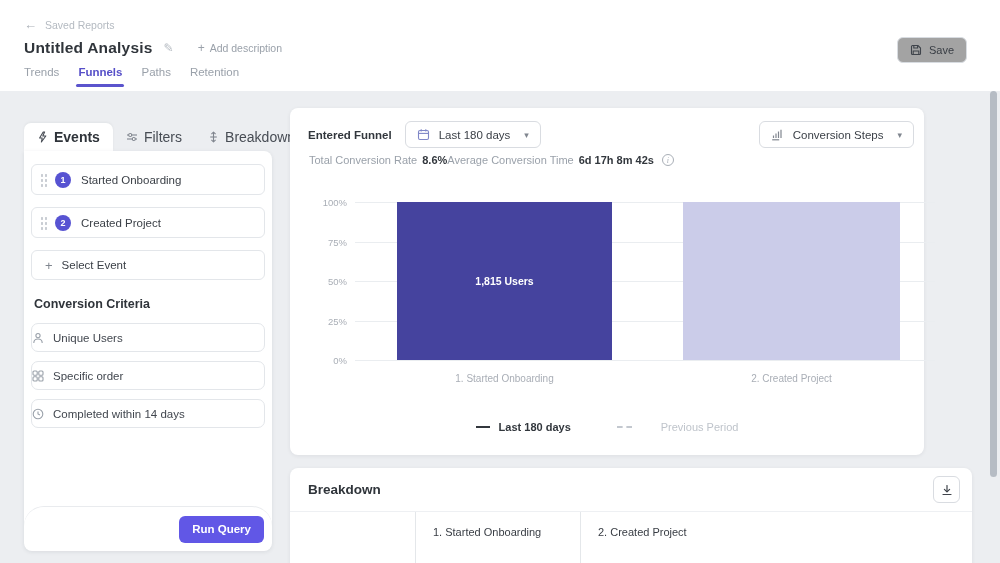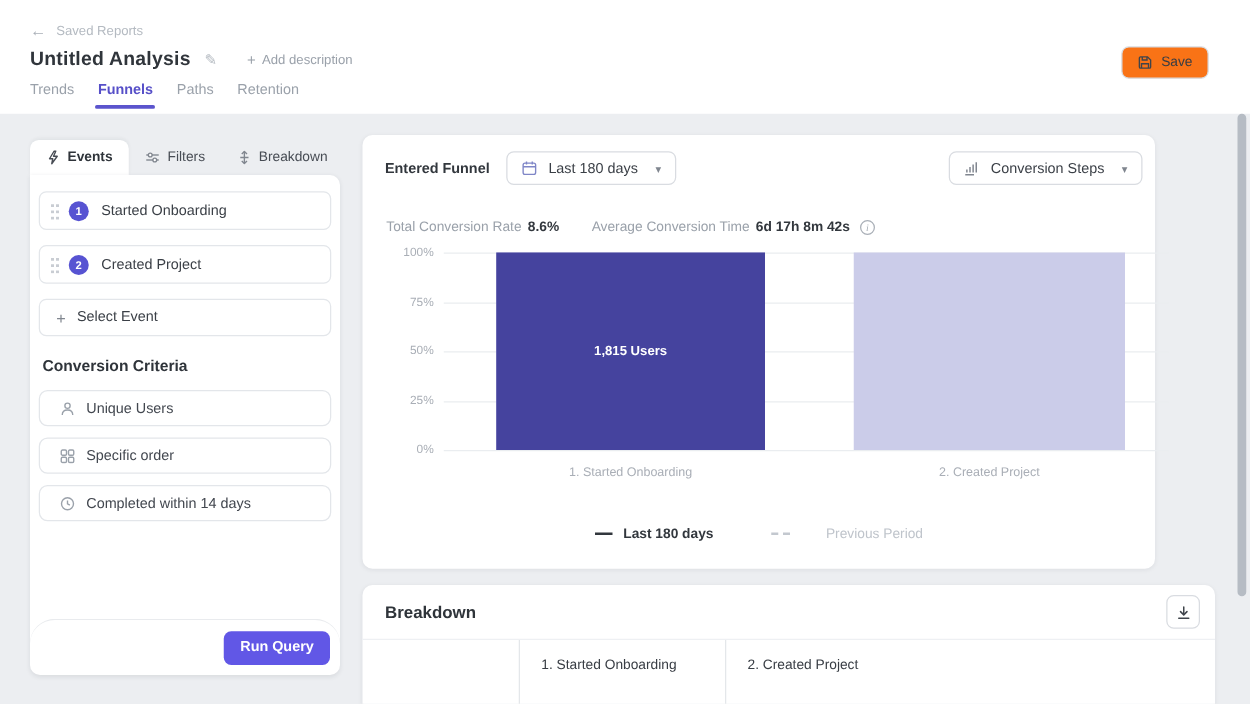--- a/index.html
+++ b/index.html
@@ -13,49 +13,49 @@
   .back-arrow { font-size:13px; color:#a9afb7; line-height:1; }
   .title-row { position:absolute; left:24px; top:39px; display:flex; align-items:center; }
   .page-title { font-size:15.5px; font-weight:bold; color:#30353b; letter-spacing:.2px; }
   .pencil-icon { margin-left:11px; color:#b4bac1; font-size:12px; cursor:pointer; }
   .add-desc { margin-left:24px; color:#9aa1aa; font-size:10.5px; display:flex; align-items:center; gap:5px; cursor:pointer; }
   .add-desc .plus { font-size:12px; }
   .header-tabs { position:absolute; left:24px; top:66px; display:flex; gap:19px; font-size:11.5px; color:#9aa1aa; }
   .header-tab { padding-bottom:9px; position:relative; cursor:pointer; }
   .header-tab.active { color:#564fc8; font-weight:bold; }
   .header-tab.active::after { content:""; position:absolute; left:-2px; right:-2px; bottom:0; height:3px; border-radius:2px; background:#5b54cd; }
-  .save-btn { position:absolute; right:33px; top:37px; height:26px; padding:0 12px; display:flex; align-items:center; gap:7px; border:1px solid #d8dce1; border-radius:6px; background:#f97316; font-size:11px; color:#383d44; cursor:pointer; }
+  .save-btn { position:absolute; right:33px; top:37px; height:26px; padding:0 12px; display:flex; align-items:center; gap:7px; border:1px solid #d8dce1; border-radius:6px; background:#a3a3a3; font-size:11px; color:#383d44; cursor:pointer; }
 
   
   .query-panel { position:absolute; left:24px; top:112px; width:248px; height:428px; }
-  .panel-tabs { display:flex; height:28px; font-size:11px; color:#474c54; }
+  .panel-tabs { display:flex; height:28px; font-size:14px; color:#474c54;margin-top:11px; }
   .panel-tab { display:flex; align-items:center; gap:6px; padding:0 13px; cursor:pointer; }
   .panel-tab.active { background:#fff; border-radius:7px 7px 0 0; font-weight:bold; color:#2f343a; box-shadow:0 -1px 3px rgba(25,30,40,.05); }
   .panel-body { background:#fff; border-radius:0 8px 8px 8px; box-shadow:0 1px 4px rgba(25,30,40,.09); height:400px; position:relative; padding:13px 7px 0 7px; }
   .event-card { height:31px; border:1px solid #e3e6ea; border-radius:6px; display:flex; align-items:center; padding:0 8px; margin-bottom:12px; background:#fff; cursor:pointer; }
   .drag-dots { width:8px; height:14px; background-image:radial-gradient(circle, #c9cdd3 1.1px, transparent 1.3px); background-size:4px 5px; cursor:grab; }
   .step-badge { width:16px; height:16px; border-radius:50%; background:#5753d2; color:#fff; font-size:9px; font-weight:bold; display:flex; align-items:center; justify-content:center; margin:0 10px 0 7px; flex:none; }
   .event-label { font-size:11.5px; color:#3a3f46; }
   .select-event-btn { height:30px; border:1px solid #e3e6ea; border-radius:6px; display:flex; align-items:center; padding:0 13px; gap:9px; font-size:11.5px; color:#3a3f46; margin-bottom:17px; background:#fff; width:100%; cursor:pointer; }
   .select-event-btn .plus { color:#80868f; font-size:13px; }
   .criteria-heading { font-size:12.5px; font-weight:bold; color:#2f343a; margin:0 0 12px 3px; }
-  .criteria-btn { height:29px; border:1px solid #e3e6ea; border-radius:7px; display:flex; align-items:center; padding:0 16px; gap:9px; font-size:11.5px; color:#42474f; margin-bottom:9px; background:#fff; width:100%; cursor:pointer; }
+  .criteria-btn { height:29px; border:1px solid #e3e6ea; border-radius:7px; display:flex; align-items:center; padding:0 0; gap:9px; font-size:11.5px; color:#42474f; margin-bottom:9px; background:#fff; width:100%; cursor:pointer; }
   .icon-gray { color:#9aa1aa; }
   .panel-footer { position:absolute; left:0; right:0; bottom:0; height:45px; border-top:1px solid #e9ebee; display:flex; align-items:center; justify-content:flex-end; padding-right:8px;border-radius:20px; }
   .run-query-btn { background:#6157e6; color:#fff; font-weight:bold; font-size:11.5px; border:none; border-radius:6px; height:27px; padding:0 13px; cursor:pointer; }
 
   
   .funnel-card { position:absolute; left:290px; top:108px; width:634px; height:347px; background:#fff; border-radius:8px; box-shadow:0 1px 4px rgba(25,30,40,.07); }
   .funnel-header { position:absolute; left:18px; top:13px; right:10px; display:flex; align-items:center; }
   .entered-label { font-weight:bold; font-size:11.5px; color:#32373d; margin-right:13px; }
   .dropdown { display:flex; align-items:center; border:1px solid #d9dce1; border-radius:6px; height:27px; padding:0 11px; font-size:11.5px; color:#3a3f46; background:#fff; cursor:pointer; }
   .dropdown .dd-icon { margin-right:9px; }
   .dropdown .caret { color:#80868f; font-size:9px; margin-left:14px; }
   .view-dropdown { margin-left:auto; }
-  .stats-row { position:absolute; left:19px; top:68px; display:flex; align-items:center; gap:26px; font-size:11px; color:#9aa1aa; }
+  .stats-row { position:absolute; left:19px; top:46px; display:flex; align-items:center; font-size:11px; color:#9aa1aa; }
   .stat { display:flex; align-items:center; gap:5px; }
   .stat b { color:#32373d; }
   .info-icon { width:12px; height:12px; border:1px solid #a9afb7; border-radius:50%; color:#a9afb7; font-size:8px; font-family:"Liberation Serif", serif; font-style:italic; display:flex; align-items:center; justify-content:center; margin-left:3px; cursor:pointer; }
 
   .plot { position:absolute; left:65px; top:94px; width:580px; height:158px; }
   .gridline { position:absolute; left:0; right:0; height:1px; background:#eaedf0; }
   .ytick { position:absolute; left:-46px; width:38px; text-align:right; font-size:9.5px; color:#a9aeb6; transform:translateY(-50%); }
   .chart-col { position:absolute; top:0; height:158px; }
   .col-1 { left:42px; width:215px; }
   .col-2 { left:328px; width:217px; }

